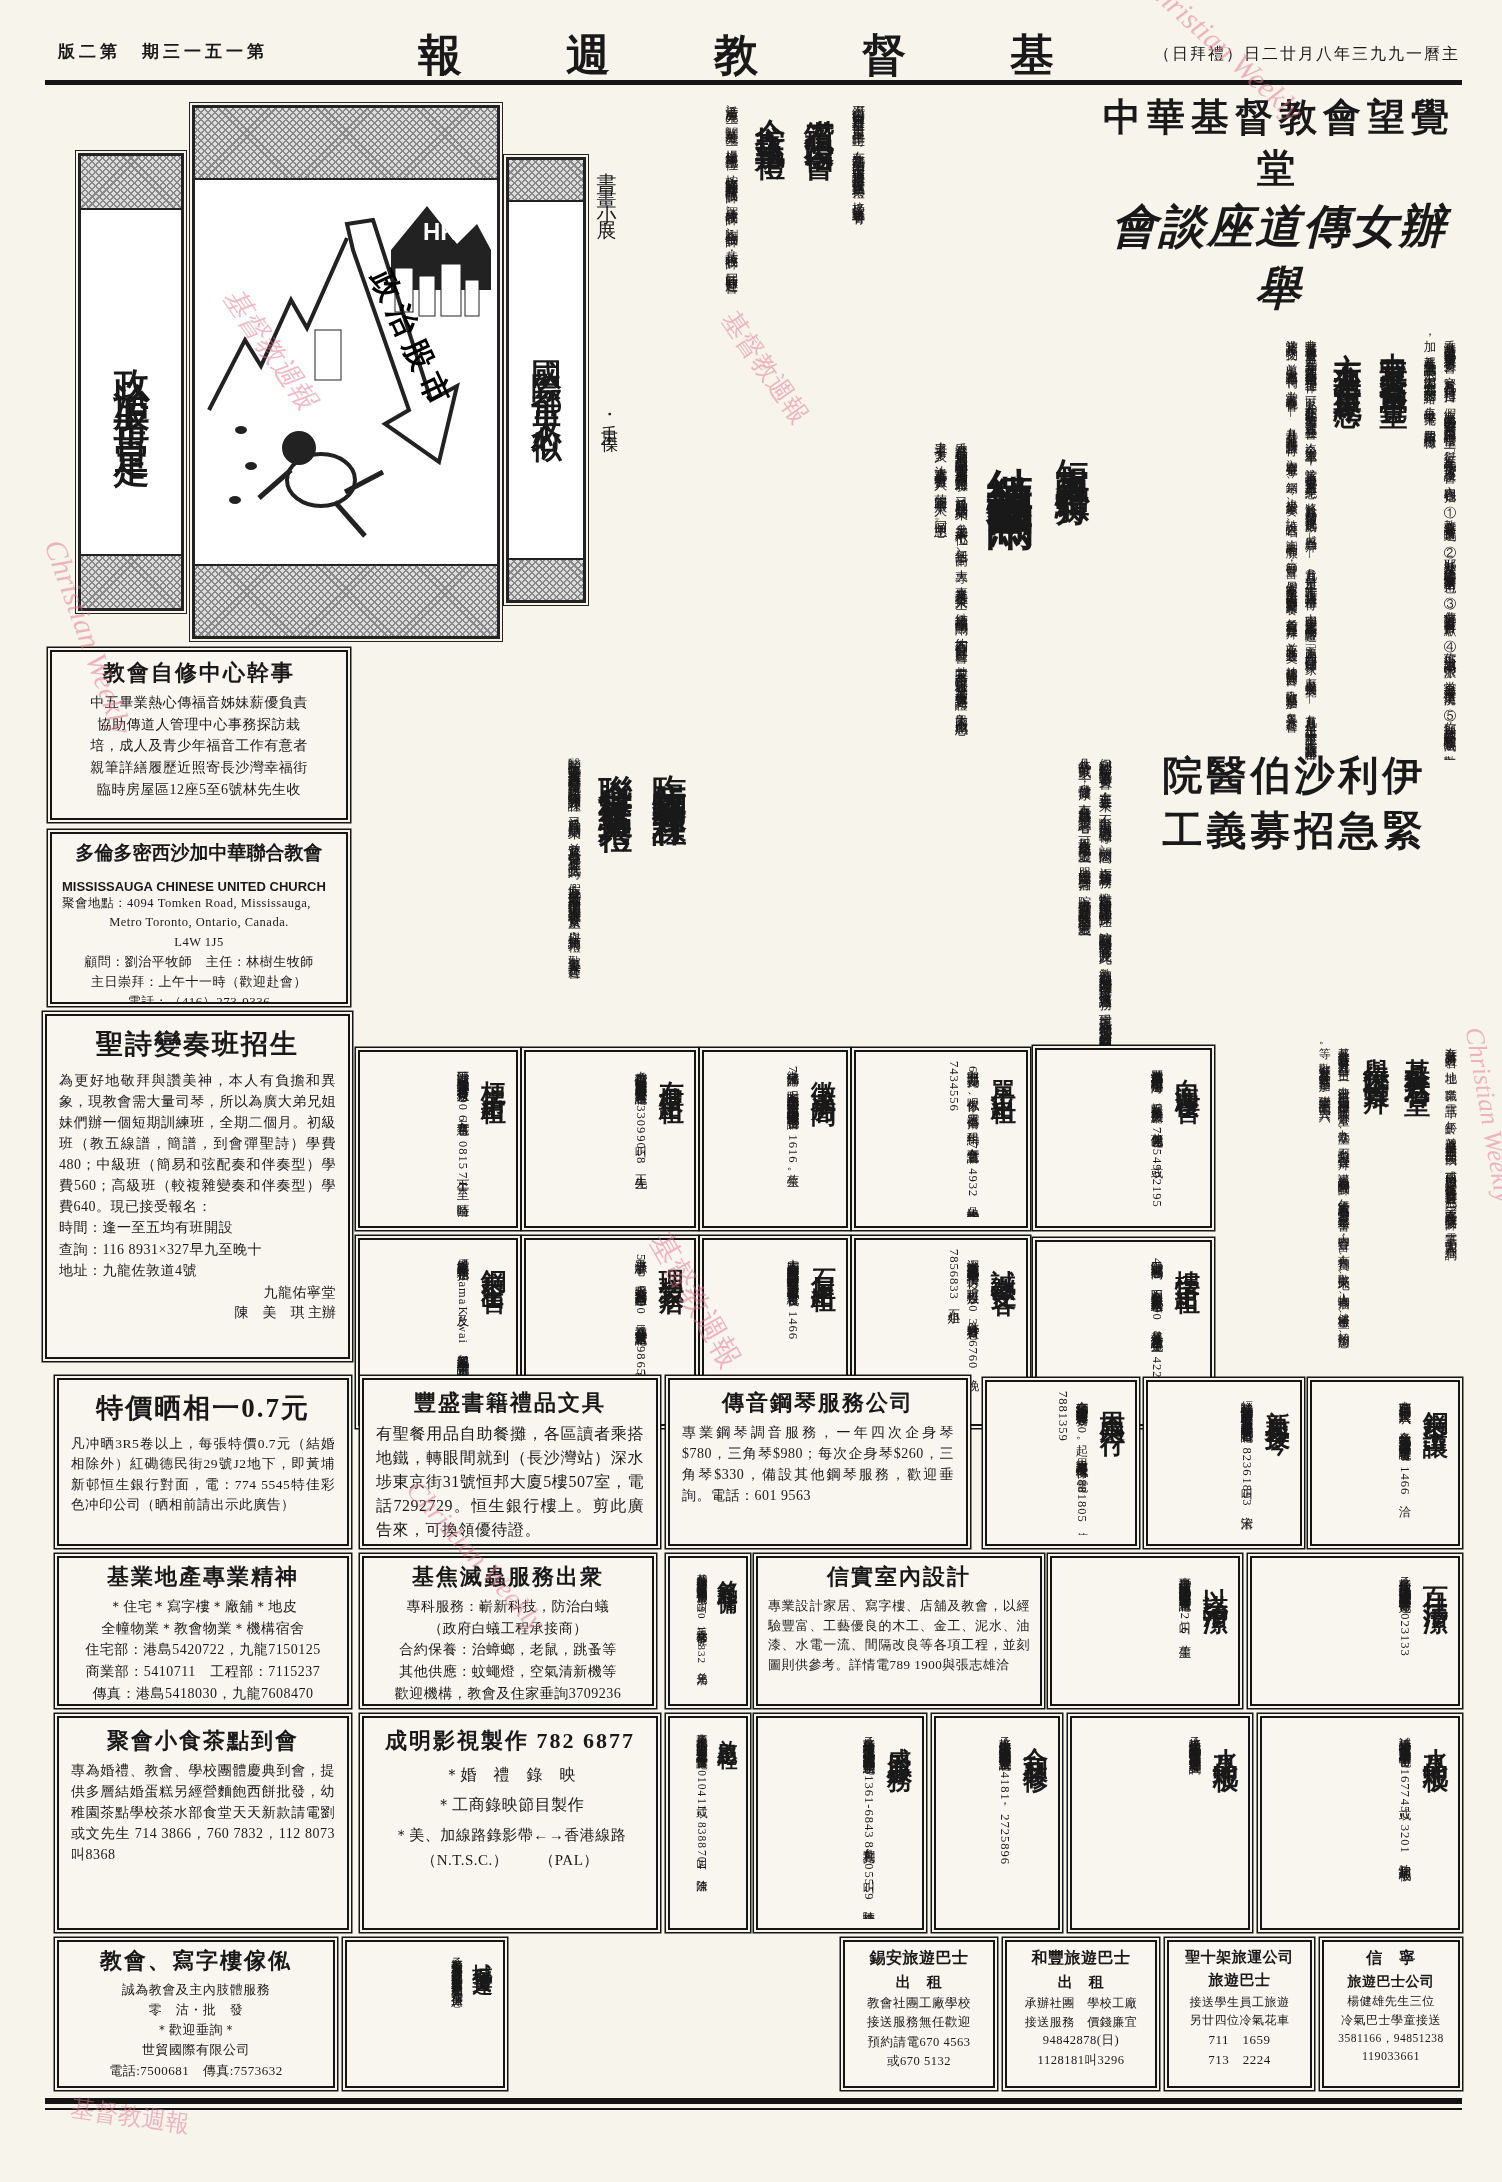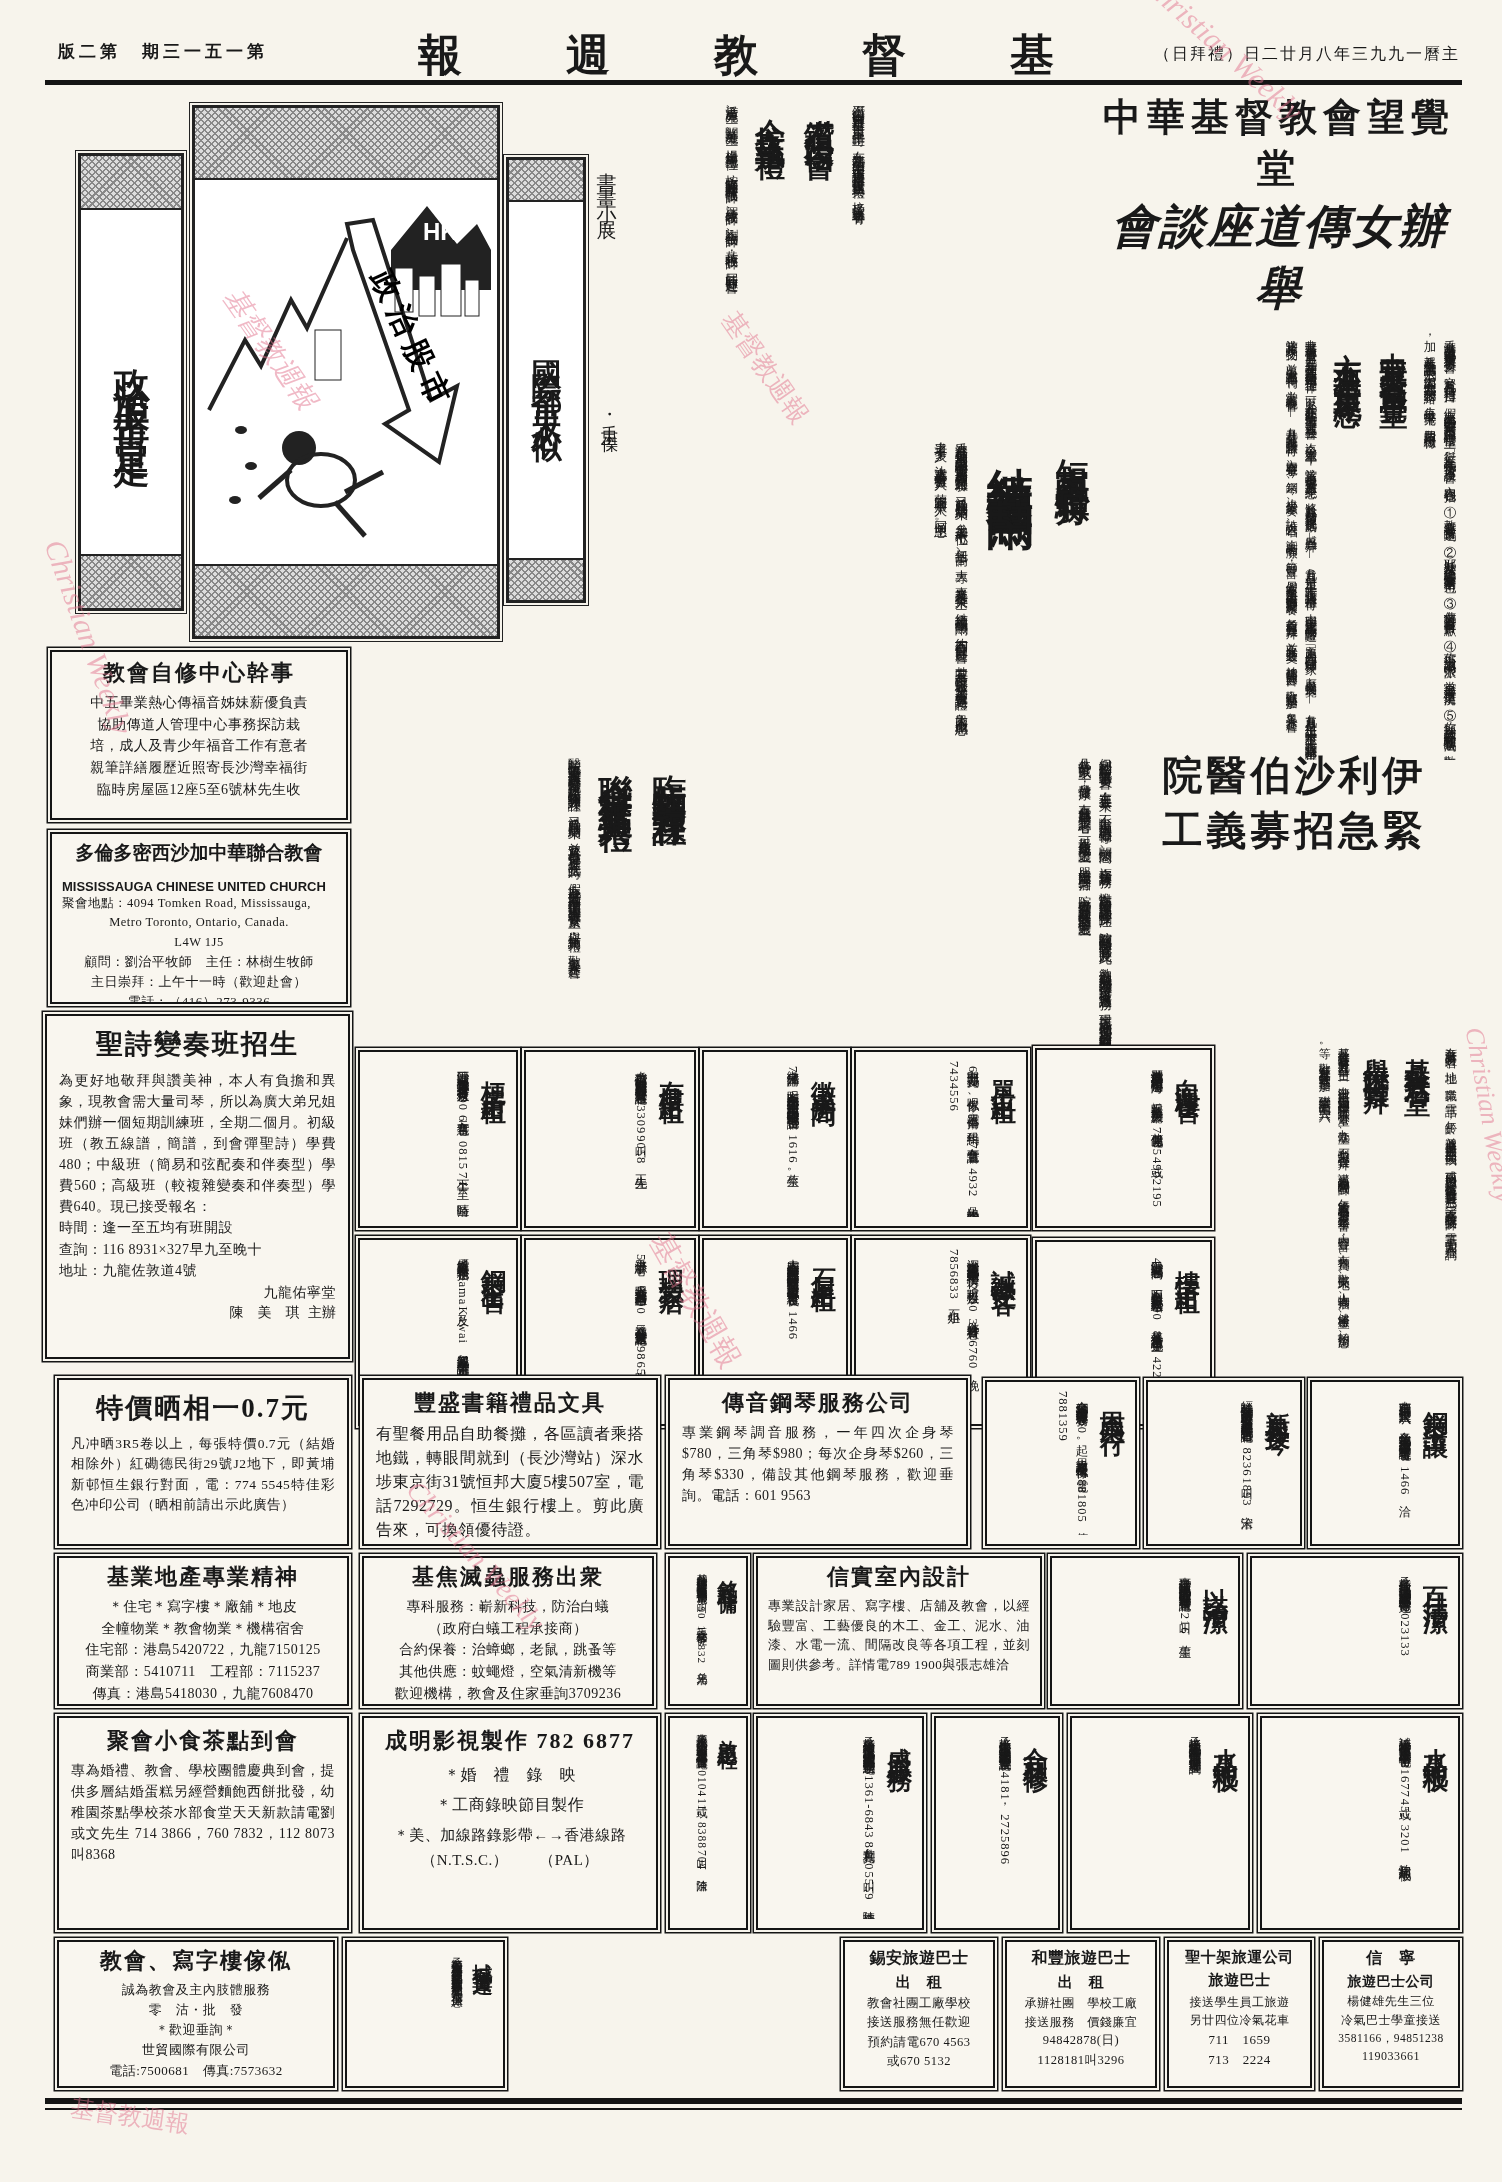--- a/index.html
+++ b/index.html
@@ -166,21 +166,21 @@
     <div class="hl" style="font-size:13px;">電話：（416）273-9336</div>
   </div>
 
   <div class="box hx" style="left:45px;top:1014px;width:305px;height:345px;">
     <div class="hxt">聖詩變奏班招生</div>
     <div class="hxb" style="font-size:14px;">為更好地敬拜與讚美神，本人有負擔和異象，現教會需大量司琴，所以為廣大弟兄姐妹們辦一個短期訓練班，全期二個月。初級班（教五線譜，簡譜，到會彈聖詩）學費480；中級班（簡易和弦配奏和伴奏型）學費560；高級班（較複雜變奏和伴奏型）學費640。現已接受報名：</div>
     <div class="hl" style="text-align:left;">時間：逢一至五均有班開設</div>
     <div class="hl" style="text-align:left;">查詢：116 8931×327早九至晚十</div>
     <div class="hl" style="text-align:left;">地址：九龍佐敦道4號</div>
     <div class="hl" style="text-align:right;">九龍佑寧堂</div>
-    <div style="text-align:right;font-size:14px;font-family:Liberation Mono, monospace;">
+    <div style="text-align:right;font-size:14px;">
       <span>陳　美　琪</span>
       <span>主辦</span>
     </div>
   </div>
 
   <div class="box adv" style="left:358px;top:1050px;width:160px;height:178px;">
     <div class="avt">梗房出租</div>
     <div class="avb">沙田花園城一梗房傢俬合單身女基督徒可炊月租2800元有意電646 0815下午7至11時區洽</div>
   </div>
   <div class="box adv" style="left:524px;top:1050px;width:172px;height:178px;">

